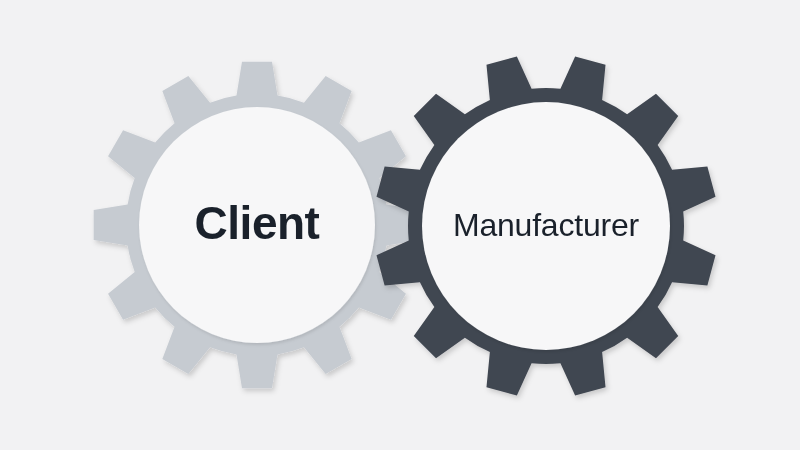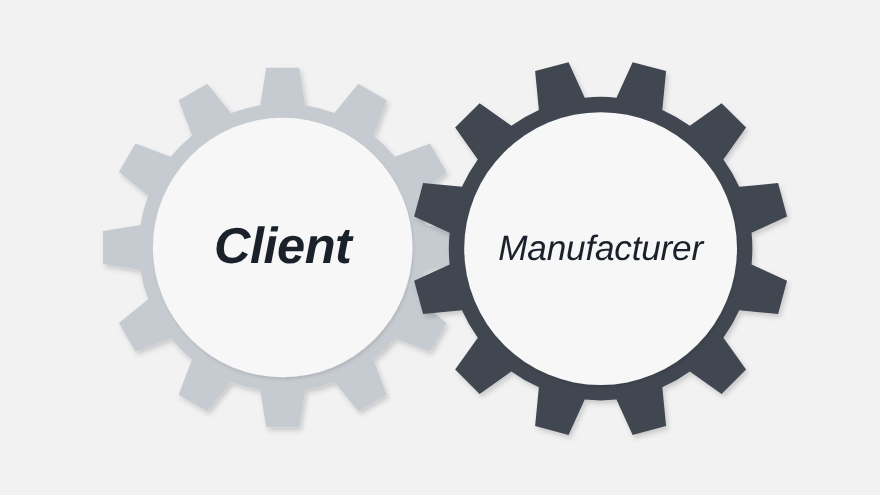--- a/index.html
+++ b/index.html
@@ -13,21 +13,20 @@
     overflow: hidden;
     font-family: "Liberation Sans", sans-serif;
     background: #ffffff;
   }
   #stage {
     position: relative;
     width: 800px;
     height: 450px;
     background: #f2f2f3;
     overflow: hidden;
-    font-style: italic;
   }
   #diagram-svg {
     position: absolute;
     left: 0;
     top: 0;
     width: 800px;
     height: 450px;
     display: block;
   }
   .gear-label {

